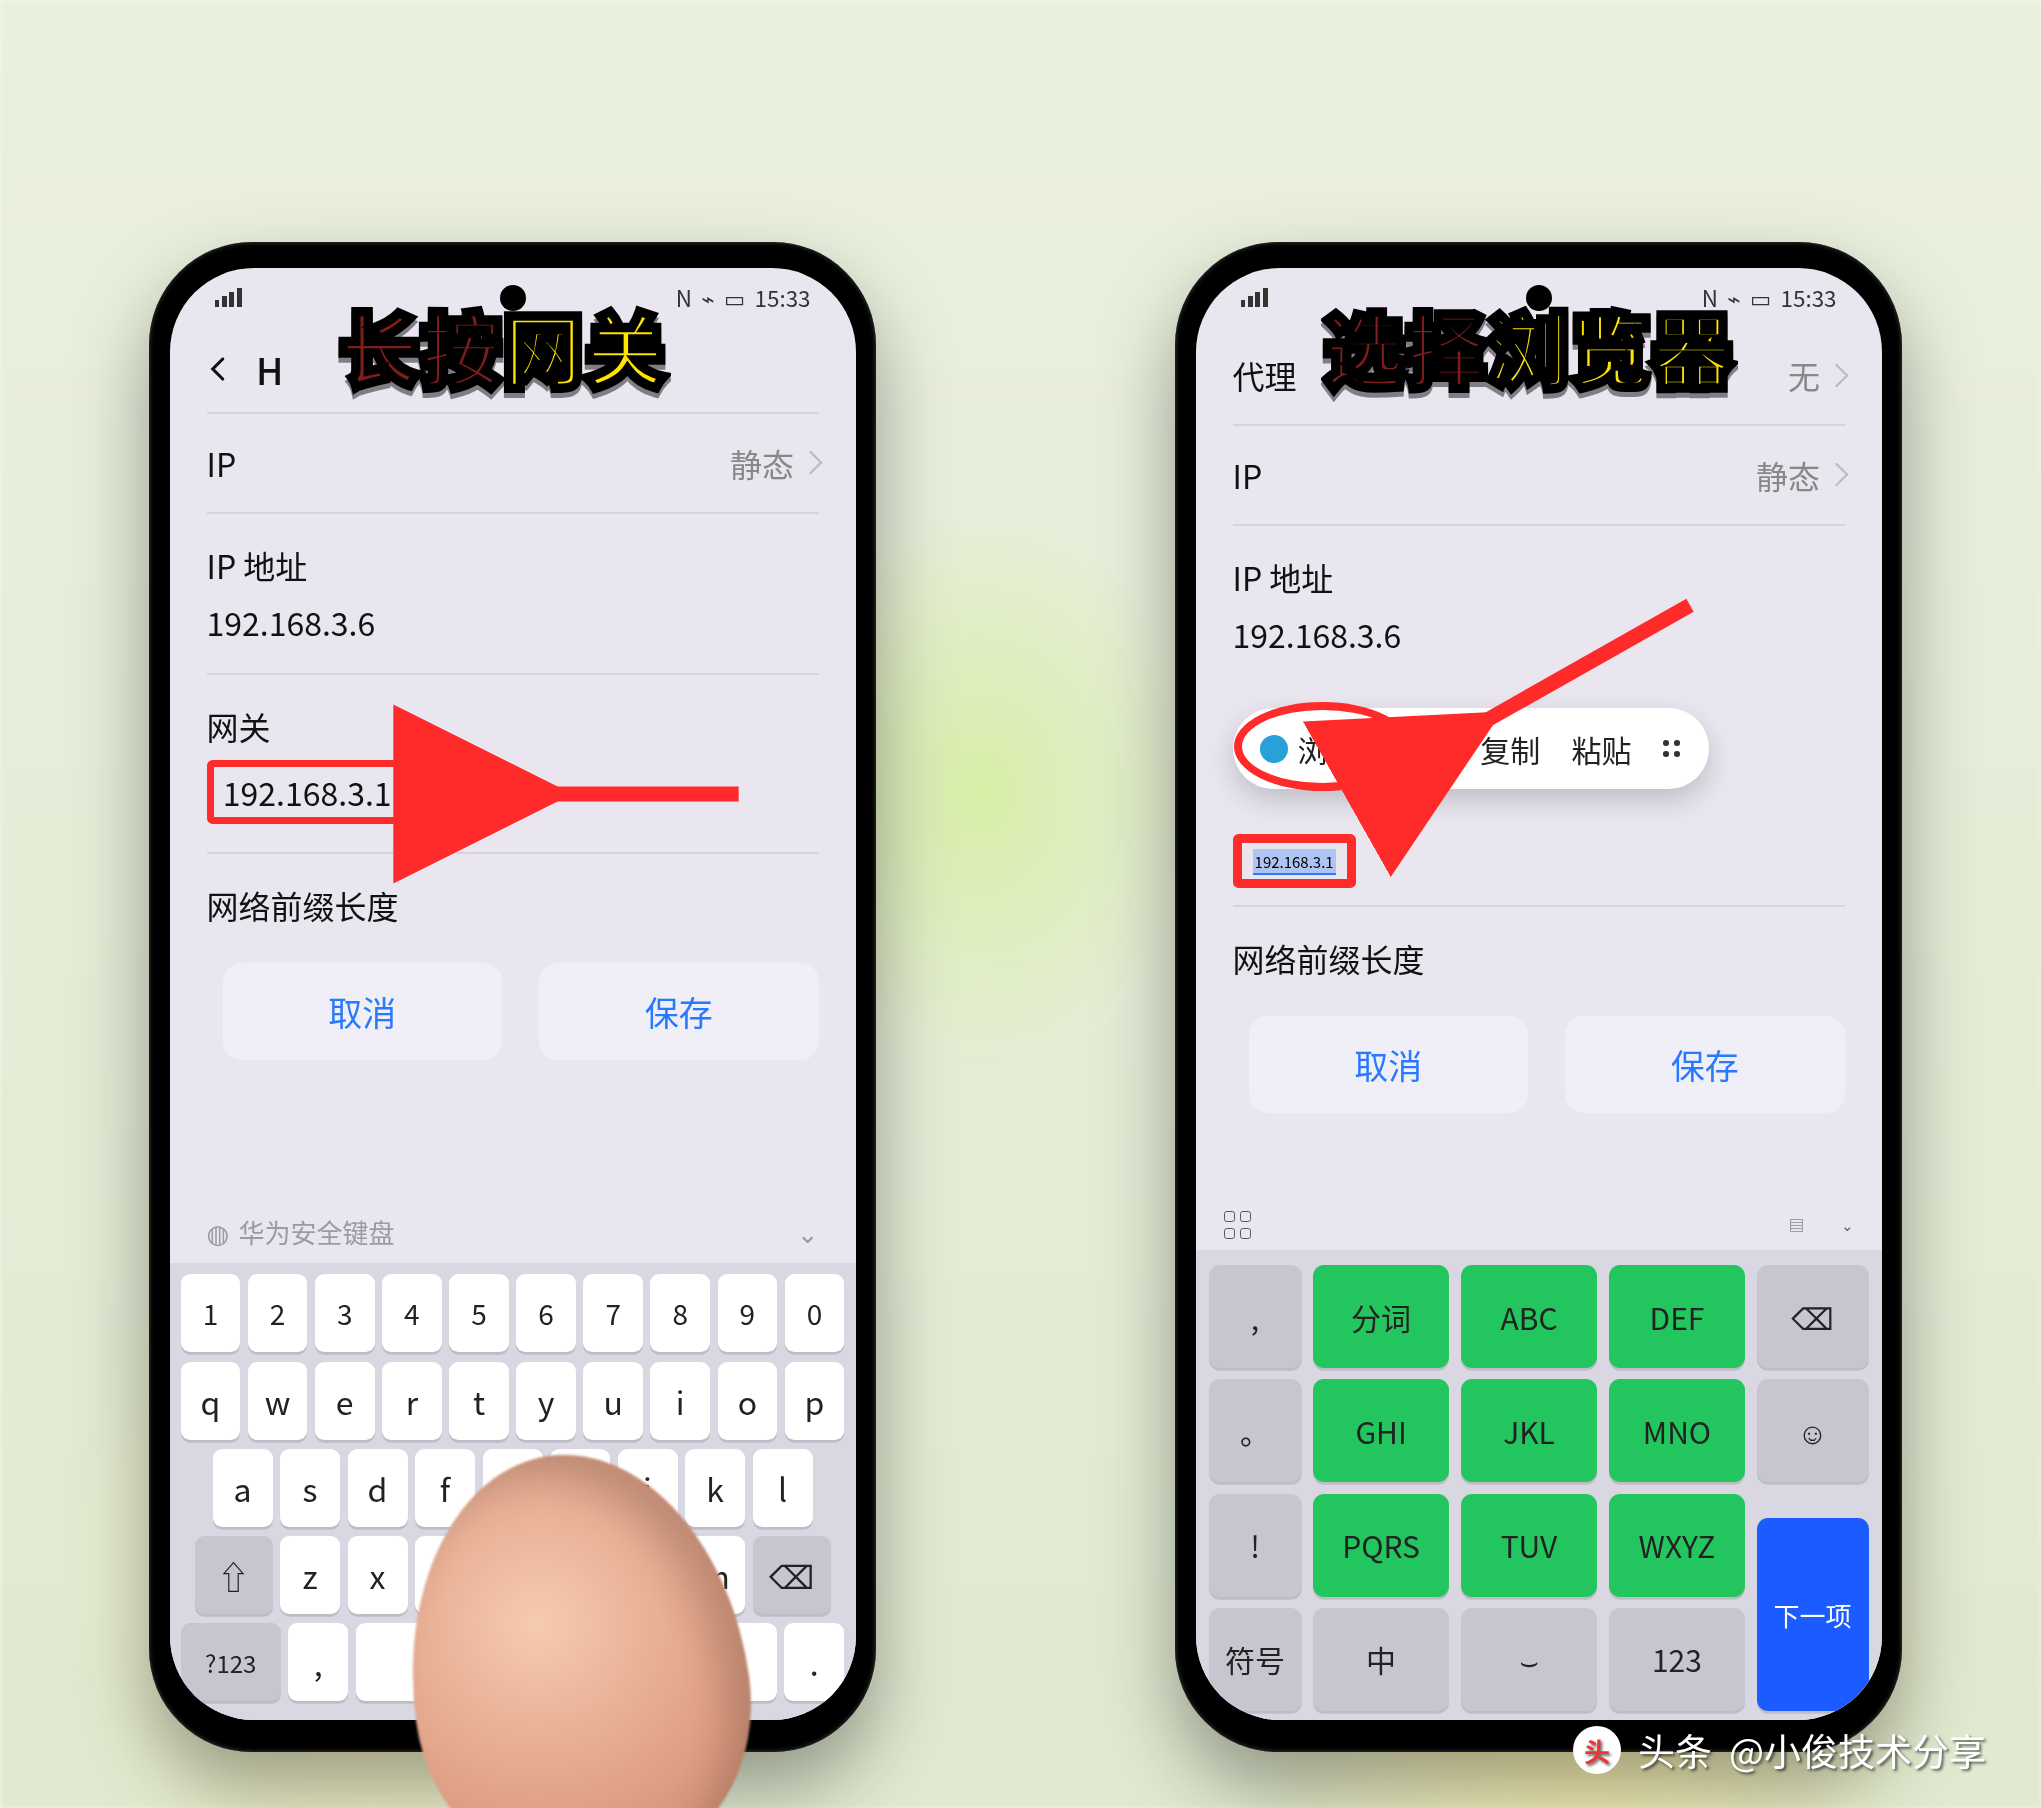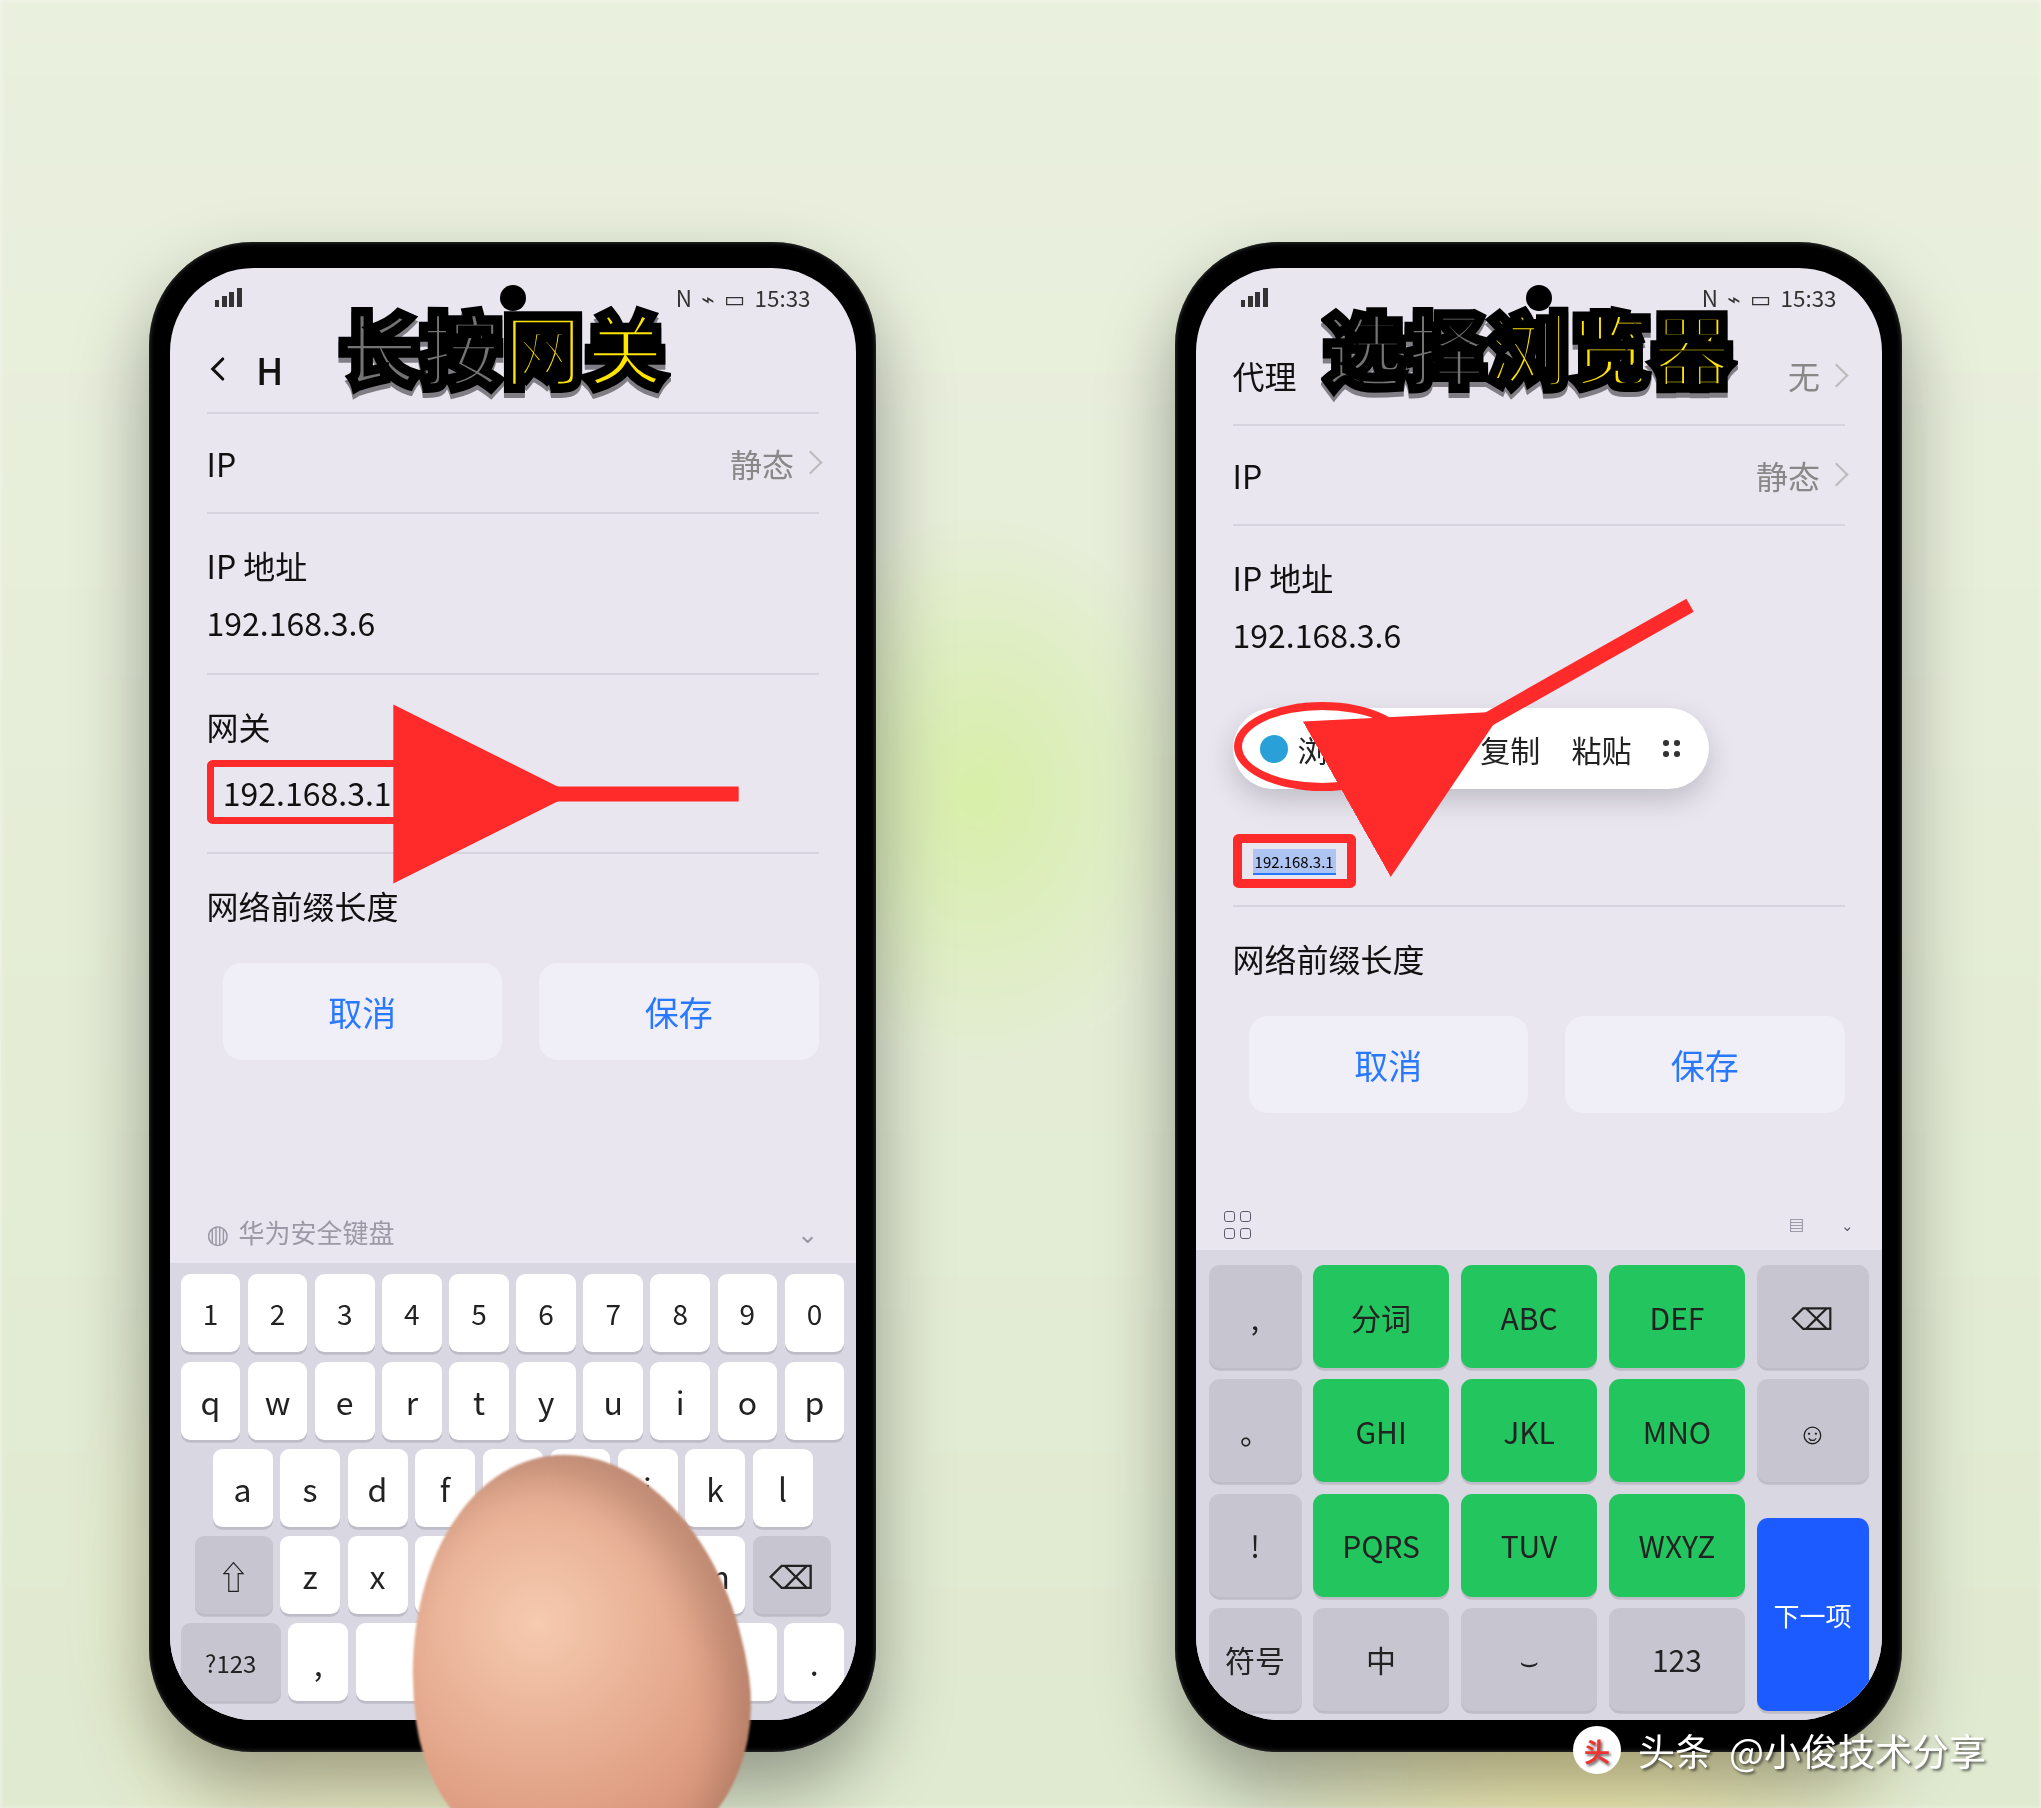--- a/index.html
+++ b/index.html
@@ -100,21 +100,21 @@
   .kbdtop { display:flex; justify-content:space-between; padding: 11.2px 28px; align-items:center; color:#5a586a; }
   .kbdtop .grid4 { width:28px; height:28px; display:grid; grid-template-columns:repeat(2,11.2px); grid-gap:5.6px; }
   .kbdtop .grid4 span{ width:11.2px; height:11.2px; border:1.9px solid #5a586a; border-radius:2.8px; }
 
   
   .caption { position:absolute; top: 287px; left:50%; transform:translateX(-50%);
     font-size: 80px; font-weight: 800; white-space:nowrap;
     -webkit-text-stroke: 9.3px #000; letter-spacing: 1.9px;
     filter: drop-shadow(0 5.6px 0 rgba(0,0,0,0.45));
   }
-  .caption span.white{ color:#737373; }
+  .caption span.white{ color:#7f1d1d; }
   .caption span.yellow{ color:#ffe400; }
 
   .watermark { position:absolute; right: 56px; bottom: 32px; display:flex; align-items:center; gap:17px;
     color:#fff; font-size:37px; text-shadow: 1.9px 1.9px 2.8px rgba(0,0,0,0.6); }
   .watermark .orb { width:48px; height:48px; border-radius:50%; background:#fff; display:flex; align-items:center; justify-content:center; color:#e33; font-weight:700; font-size:26px; }
 
   .thumb { position:absolute; bottom:-112px; right:131px; width:336px; height:410px; transform:rotate(-8deg);
     background: radial-gradient(circle at 40% 40%, #f6cbb0, #e0a085 60%, #c9876c);
     border-radius: 50% 50% 40% 40% / 60% 60% 40% 40%; filter: blur(0.9px);
     box-shadow: inset -28px 18.6px 37px rgba(0,0,0,0.15); pointer-events:none; }

